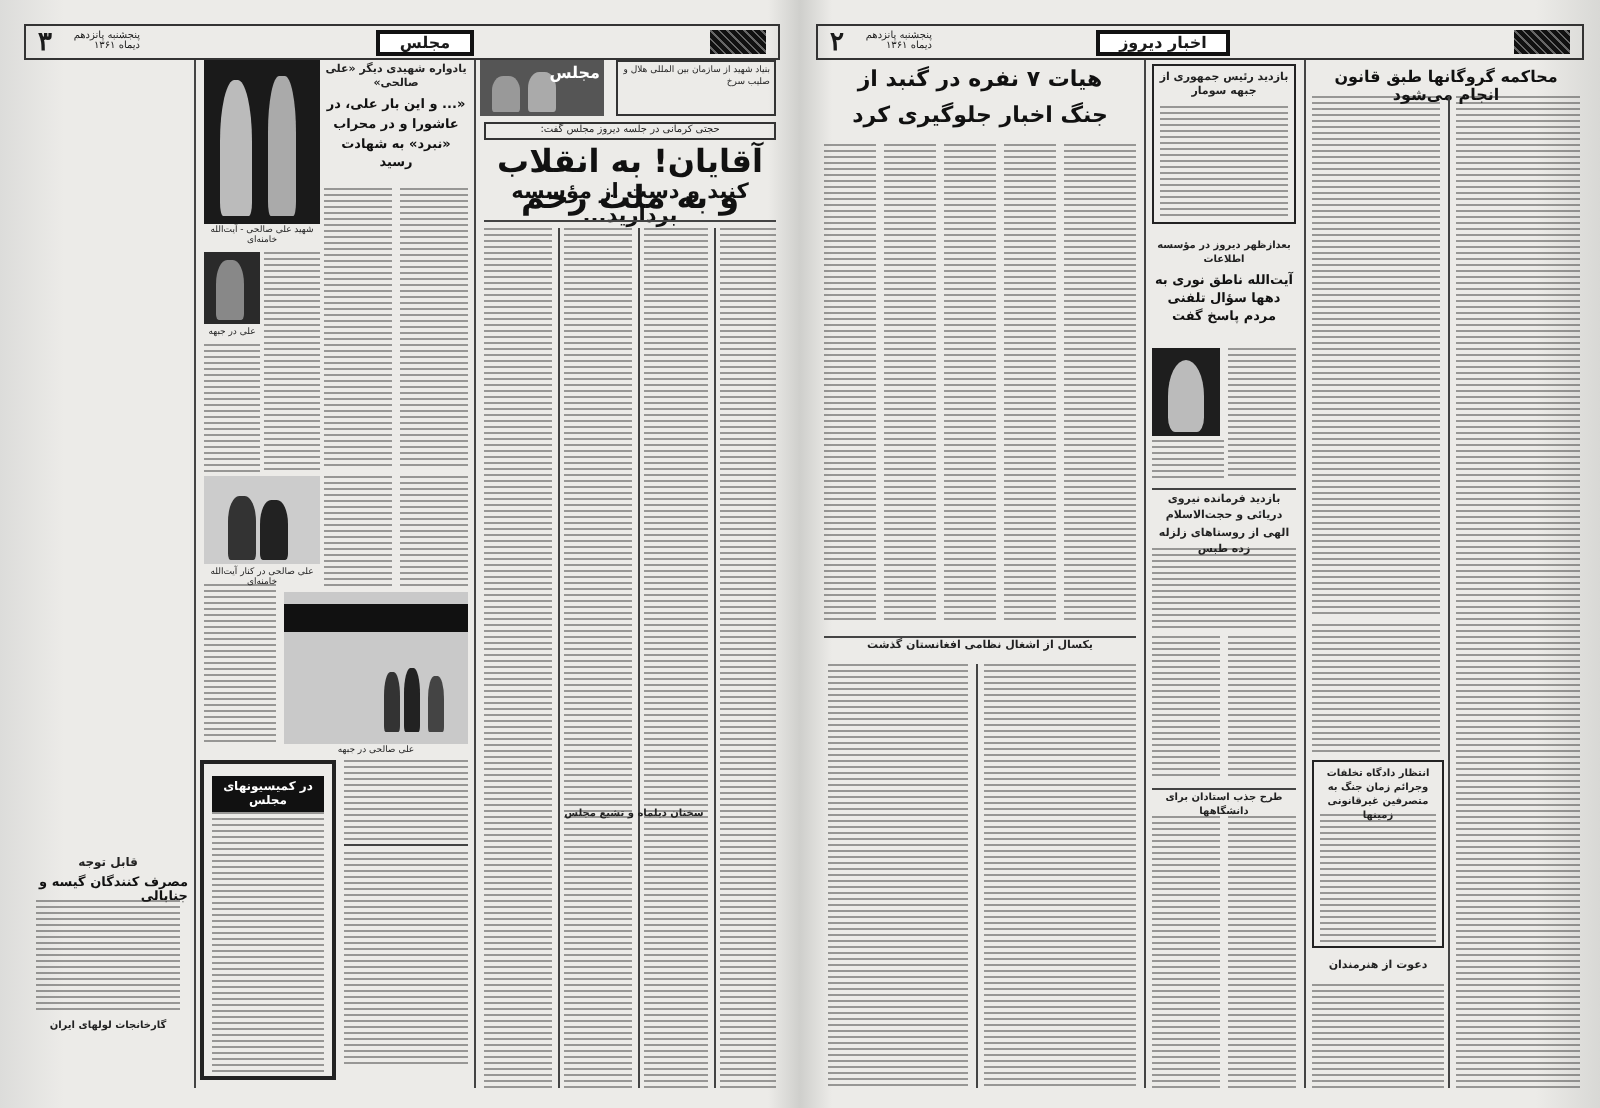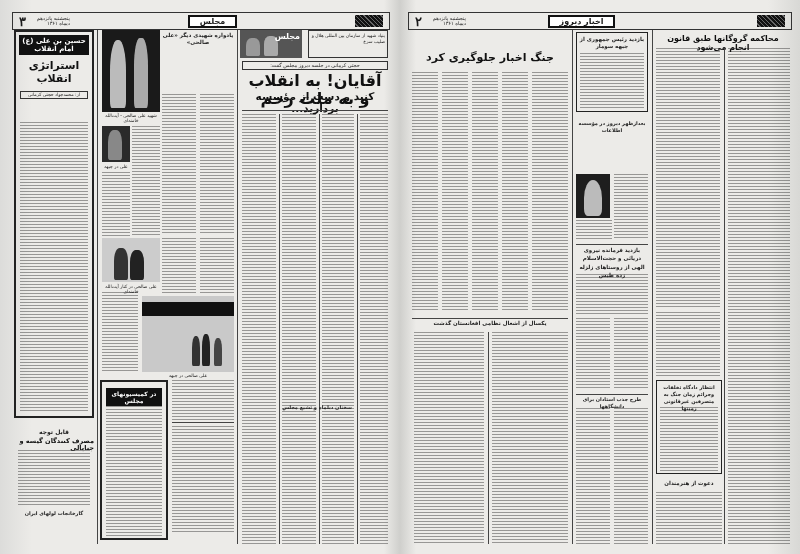--- a/index.html
+++ b/index.html
@@ -62,20 +62,21 @@
   <div class="text" style="left:270px;top:106px;width:34px;height:430px;"></div>
   <div class="col-rule" style="left:307px;top:106px;height:430px;"></div>
   <div class="text" style="left:310px;top:106px;width:32px;height:430px;"></div>
   <div class="col-rule" style="left:345px;top:106px;height:430px;"></div>
   <div class="text" style="left:348px;top:106px;width:28px;height:430px;"></div>
   <div class="sub" style="left:270px;top:396px;width:70px;font-weight:bold;font-size:5px;">سخنان دبلماه و تشیع مجلس</div>
 
   <div class="col-rule" style="left:225px;top:22px;height:514px;"></div>
 
   <div class="sub" style="left:150px;top:24px;width:72px;font-size:5.5px;font-weight:bold;">یادواره شهیدی دیگر «علی صالحی»</div>
+  <div class="headline" style="left:150px;top:40px;width:72px;font-size:6.5px;line-height:1.5;">«... و این بار علی، در عاشورا و در محراب «نبرد» به شهادت رسید</div>
   <div class="photo" style="left:90px;top:22px;width:58px;height:82px;background:#1a1a1a;">
     <div class="fig" style="left:8px;top:10px;width:16px;height:68px;background:#bbb;border-radius:45% 45% 10% 10%"></div>
     <div class="fig" style="left:32px;top:8px;width:14px;height:70px;background:#aaa;"></div>
   </div>
   <div class="caption" style="left:90px;top:105px;width:58px;">شهید علی صالحی - آیت‌الله خامنه‌ای</div>
 
   <div class="text" style="left:150px;top:86px;width:34px;height:140px;"></div>
   <div class="text" style="left:188px;top:86px;width:34px;height:140px;"></div>
   <div class="photo" style="left:90px;top:118px;width:28px;height:36px;background:#2a2a2a;">
     <div class="fig" style="left:6px;top:4px;width:14px;height:30px;background:#888"></div>
@@ -104,67 +105,58 @@
   <div class="box" style="left:88px;top:372px;width:68px;height:160px;border:2px solid #222;">
     <div class="invert" style="margin:6px 4px;padding:2px;font-size:6px;font-weight:bold;text-align:center;direction:rtl;">در کمیسیونهای مجلس</div>
     <div class="text" style="left:4px;top:24px;width:56px;height:130px;"></div>
   </div>
   <div class="text" style="left:160px;top:372px;width:62px;height:40px;"></div>
   <div class="hline" style="left:160px;top:414px;width:62px;"></div>
   <div class="text" style="left:160px;top:418px;width:62px;height:108px;"></div>
 
   <div class="col-rule" style="left:85px;top:22px;height:514px;"></div>
 
-  <div class="box" style="left:2px;top:22px;width:80px;height:388px;border:2px solid #222;">
-    <div class="invert" style="margin:3px;padding:2px;direction:rtl;text-align:center;">
-      <div style="font-size:7px;font-weight:bold;">حسین بن علی (ع)</div>
-      <div style="font-size:7px;font-weight:bold;">امام انقلاب</div>
-    </div>
-    <div class="headline" style="position:static;font-size:11px;padding:2px 4px;">استراتژی انقلاب</div>
-    <div class="box" style="position:static;margin:4px;border:1px solid #333;">
-      <div class="sub" style="position:static;font-size:4.5px;">از: محمدجواد حجتی کرمانی</div>
-    </div>
-    <div class="text" style="left:4px;top:90px;width:68px;height:290px;"></div>
-  </div>
   <div class="sub" style="left:2px;top:420px;width:80px;font-size:6px;font-weight:bold;">قابل توجه</div>
   <div class="headline" style="left:2px;top:430px;width:80px;font-size:6.5px;text-align:right;">مصرف کنندگان گیسه و جنابالی</div>
   <div class="text" style="left:6px;top:442px;width:72px;height:56px;"></div>
   <div class="sub" style="left:2px;top:502px;width:80px;font-weight:bold;font-size:5px;">گارخانجات لولهای ایران</div>
 </div>
 
 <div class="page right">
   <div class="header-bar">
     <div class="logo"></div>
     <div class="section-label" style="margin-right:60px;">اخبار دیروز</div>
     <div style="display:flex;align-items:center;gap:4px;">
       <span class="date-line">پنجشنبه پانزدهم دیماه ۱۳۶۱</span>
       <span class="page-num">۲</span>
     </div>
   </div>
 
+  <div class="headline" style="left:4px;top:26px;width:156px;font-size:11px;">هیات ۷ نفره در گنبد از</div>
   <div class="headline" style="left:4px;top:44px;width:156px;font-size:11px;">جنگ اخبار جلوگیری کرد</div>
   <div class="text" style="left:4px;top:64px;width:26px;height:240px;"></div>
   <div class="text" style="left:34px;top:64px;width:26px;height:240px;"></div>
   <div class="text" style="left:64px;top:64px;width:26px;height:240px;"></div>
   <div class="text" style="left:94px;top:64px;width:26px;height:240px;"></div>
   <div class="text" style="left:124px;top:64px;width:36px;height:240px;"></div>
 
   <div class="hline" style="left:4px;top:310px;width:156px;"></div>
   <div class="sub" style="left:4px;top:312px;width:156px;font-weight:bold;font-size:5.5px;">یکسال از اشغال نظامی افغانستان گذشت</div>
   <div class="text" style="left:6px;top:324px;width:70px;height:212px;"></div>
   <div class="col-rule" style="left:80px;top:324px;height:212px;"></div>
   <div class="text" style="left:84px;top:324px;width:76px;height:212px;"></div>
 
   <div class="col-rule" style="left:164px;top:22px;height:514px;"></div>
 
   <div class="box" style="left:168px;top:24px;width:72px;height:80px;border:1.5px solid #222;">
     <div class="sub" style="left:2px;top:3px;width:66px;font-weight:bold;font-size:5.5px;">بازدید رئیس جمهوری از جبهه سومار</div>
     <div class="text" style="left:3px;top:20px;width:64px;height:56px;"></div>
   </div>
   <div class="sub" style="left:168px;top:112px;width:72px;font-size:5px;font-weight:bold;">بعدازظهر دیروز در مؤسسه اطلاعات</div>
+  <div class="headline" style="left:168px;top:128px;width:72px;font-size:6.5px;line-height:1.4;">آیت‌الله ناطق نوری به دهها سؤال تلفنی مردم پاسخ گفت</div>
   <div class="photo" style="left:168px;top:166px;width:34px;height:44px;background:#1e1e1e;">
     <div class="fig" style="left:8px;top:6px;width:18px;height:36px;background:#bbb;border-radius:50% 50% 20% 20%"></div>
   </div>
   <div class="text" style="left:206px;top:166px;width:34px;height:66px;"></div>
   <div class="text" style="left:168px;top:212px;width:36px;height:20px;"></div>
   <div class="hline" style="left:168px;top:236px;width:72px;"></div>
   <div class="sub" style="left:168px;top:238px;width:72px;font-weight:bold;font-size:5.5px;line-height:1.5;">بازدید فرمانده نیروی دریائی و حجت‌الاسلام الهی از روستاهای زلزله زده طبس</div>
   <div class="text" style="left:168px;top:266px;width:72px;height:40px;"></div>
   <div class="text" style="left:168px;top:310px;width:34px;height:72px;"></div>
   <div class="text" style="left:206px;top:310px;width:34px;height:72px;"></div>

